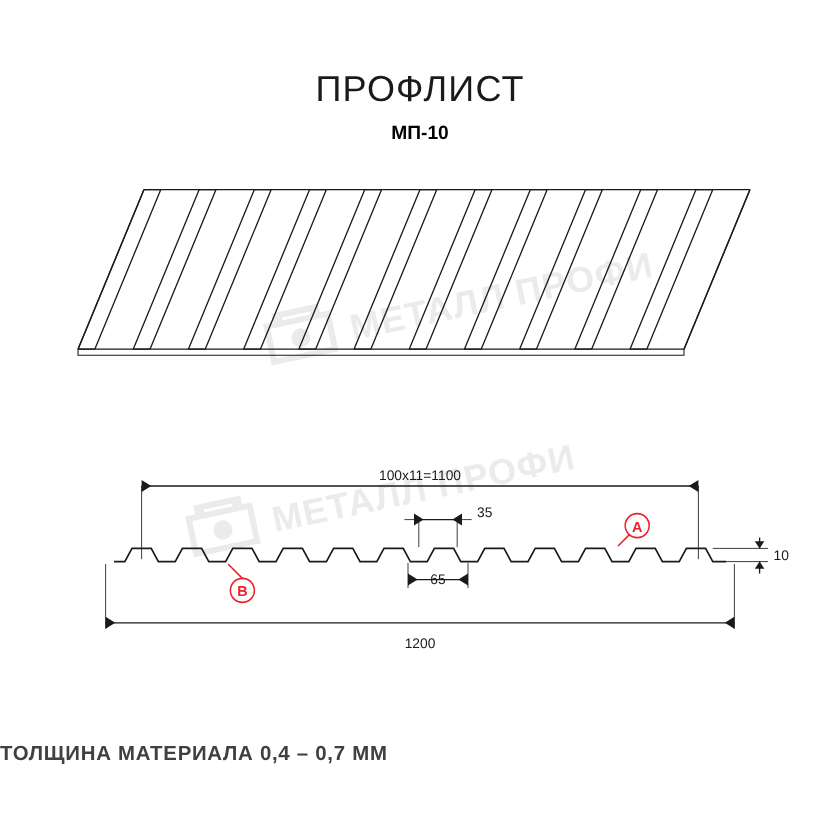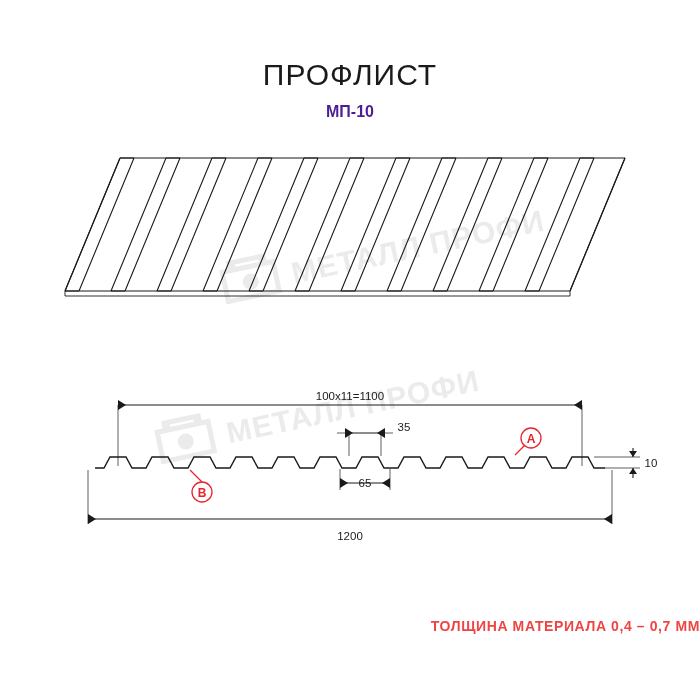--- a/index.html
+++ b/index.html
@@ -32,32 +32,32 @@
     color: #1a1a1a;
   }
   .subtitle {
     position: absolute;
     top: 103px;
     left: 0;
     width: 700px;
     text-align: center;
     font-size: 16px;
     font-weight: bold;
-    color: #4c1d95;
+    color: #000000;
   }
   .footer-note {
     position: absolute;
     top: 618px;
     left: 0;
     width: 700px;
-    text-align: right;
-    font-size: 14px;
+    text-align: left;
+    font-size: 17px;
     font-weight: bold;
     letter-spacing: 0.6px;
-    color: #ef4444;
+    color: #404040;
   }
   .drawing {
     position: absolute;
     top: 0;
     left: 0;
   }
   .wm {
     position: absolute;
     pointer-events: none;
     user-select: none;

